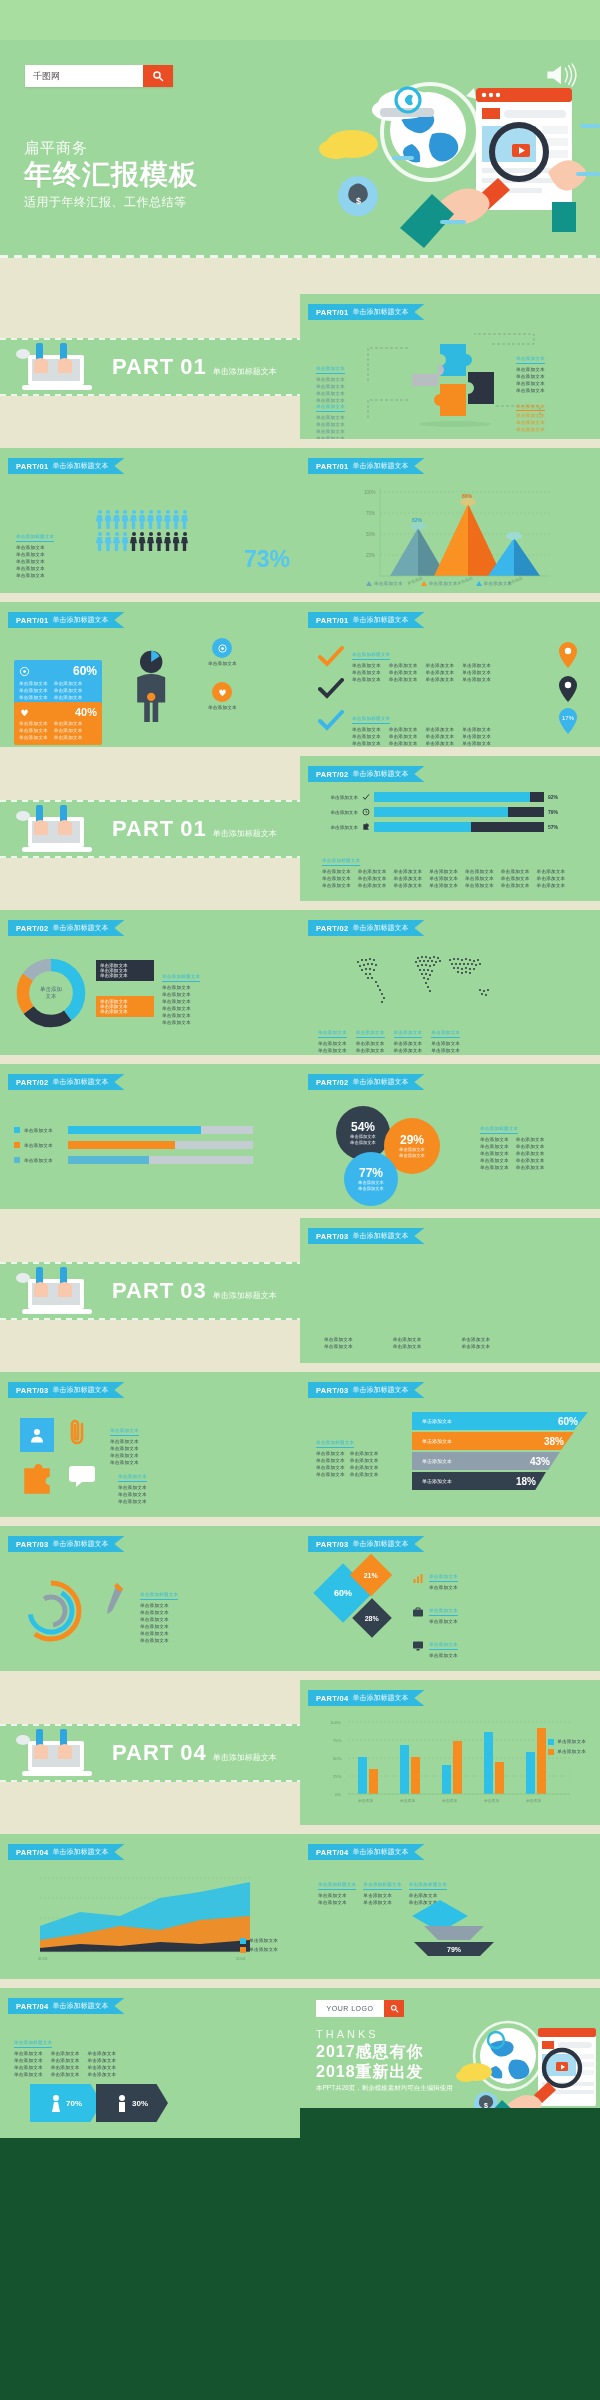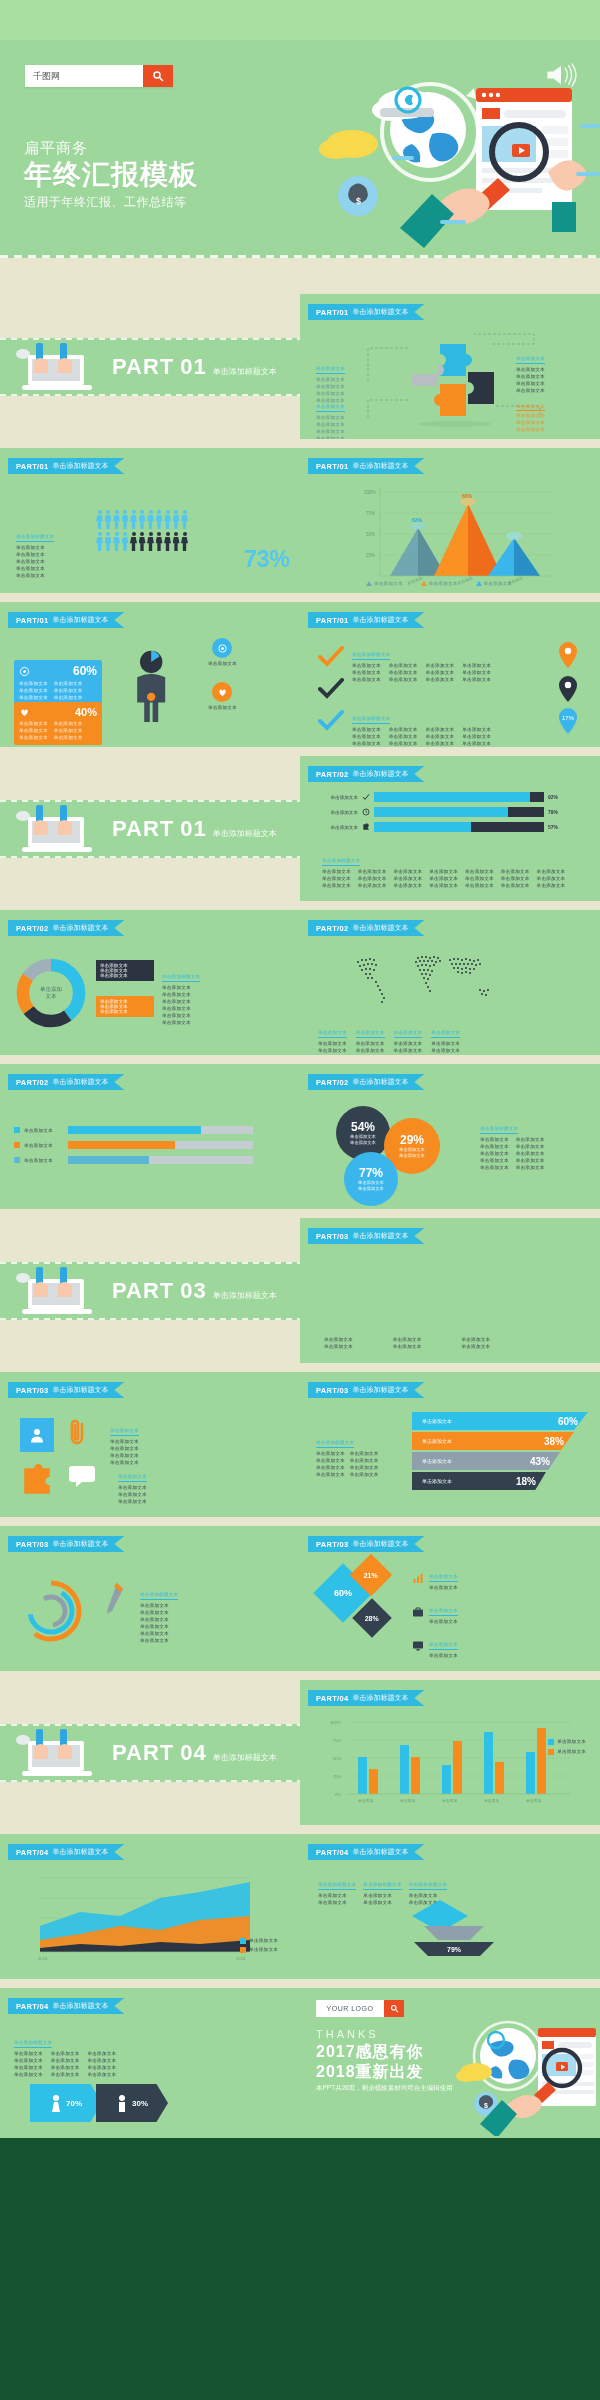--- a/index.html
+++ b/index.html
@@ -1253,21 +1253,21 @@
           <div style="width:72px;height:38px;background:#33404e;clip-path:polygon(0 0,84% 0,100% 50%,84% 100%,0 100%);display:flex;align-items:center;justify-content:center;gap:4px;margin-left:-6px;">
             <svg width="12" height="18" viewBox="0 0 12 18">
                 <circle cx="6" cy="4" r="3" fill="#fff"></circle>
                 <rect x="3" y="8" width="6" height="10" fill="#fff"></rect>
               </svg>
             <span style="color:#fff;font-size:8px;font-weight:bold;">30%</span>
           </div>
         </div>
       </div>
 
-      <div class="slide" style="height:150px;overflow:hidden;">
+      <div class="slide" style="height:120px;overflow:hidden;">
         <div class="logo-box">
           <div class="f">YOUR LOGO</div>
           <div class="b">
             <svg width="9" height="9" viewBox="0 0 24 24" fill="none" stroke="#fff" stroke-width="3">
               <circle cx="10" cy="10" r="6"></circle>
                 <line x1="15" y1="15" x2="21" y2="21" stroke-linecap="round"></line>
             </svg>
           </div>
         </div>
         <div style="position:absolute;left:16px;top:40px;font-size:11px;color:#fff;opacity:.85;letter-spacing:3px;">THANKS</div>

